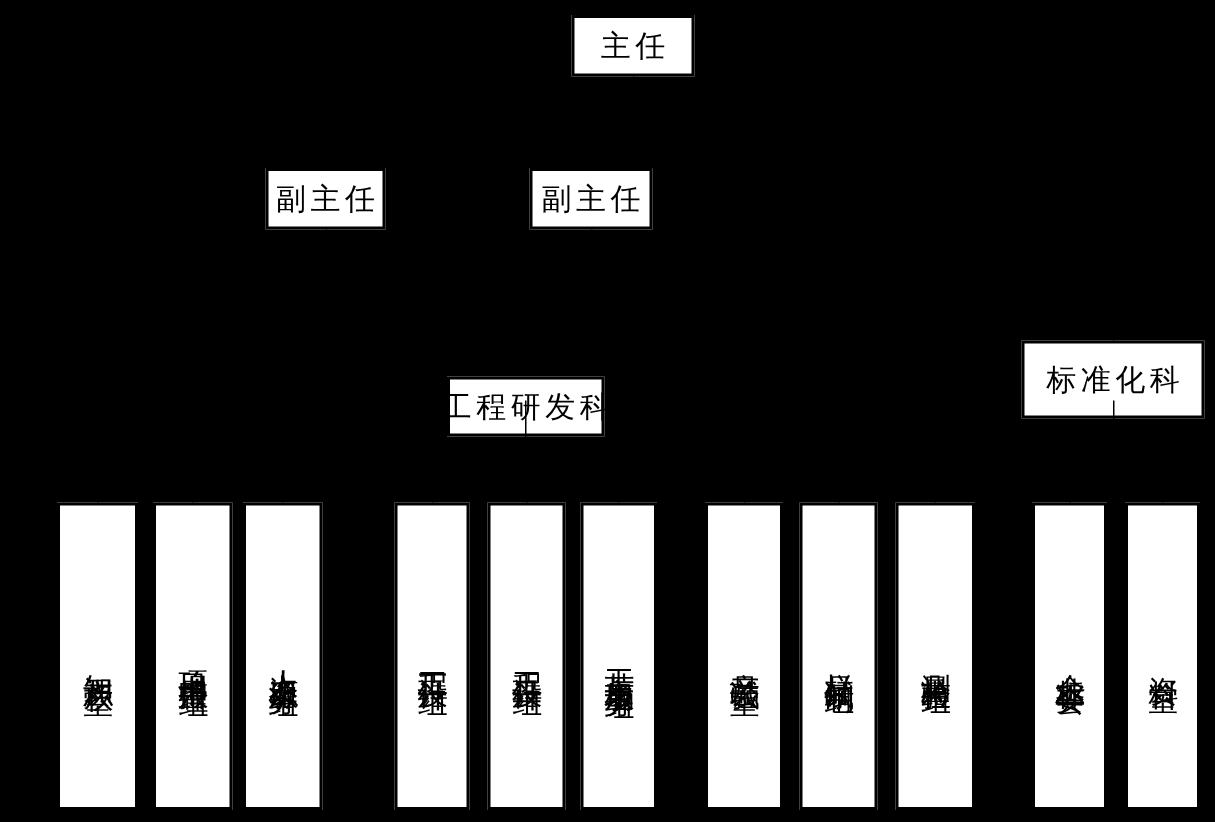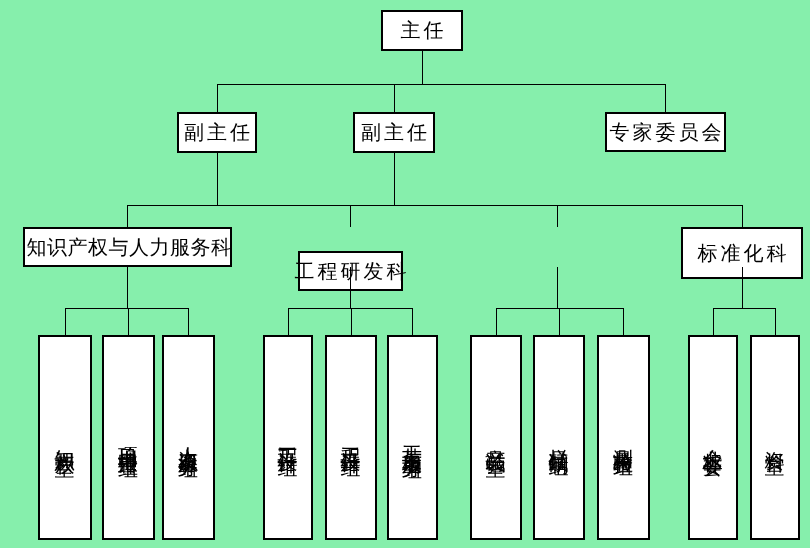--- a/index.html
+++ b/index.html
@@ -1,20 +1,20 @@
 <!DOCTYPE html>
 <html><head>
 <meta charset="utf-8">
 <style>
   html,body{margin:0;padding:0;background:#ffffff;}
   #canvas{
     position:relative;
     width:810px;
     height:548px;
-    background:#86efac;
+    background:#000000;
     font-family:"Liberation Serif","DejaVu Serif",serif;
     color:#000000;
     overflow:hidden;
   }
   .box{
     position:absolute;
     box-sizing:border-box;
     border:2px solid #000000;
     background:#ffffff;
     display:flex;
@@ -55,27 +55,21 @@
   <div class="box" style="left:381px;top:10px;width:82px;height:41px;">
     <span>主任</span>
   </div>
 
   <div class="box" style="left:177px;top:112px;width:80px;height:41px;">
     <span>副主任</span>
   </div>
   <div class="box" style="left:353px;top:112px;width:82px;height:41px;">
     <span>副主任</span>
   </div>
-  <div class="box" style="left:605px;top:112px;width:121px;height:40px;">
-    <span>专家委员会</span>
-  </div>
 
-  <div class="box tight" style="left:23px;top:227px;width:209px;height:40px;">
-    <span>知识产权与人力服务科</span>
-  </div>
   <div class="box" style="left:298px;top:227px;width:105px;height:40px;margin-top:24px;">
     <span>工程研发科</span>
   </div>
   <div class="box" style="left:681px;top:227px;width:122px;height:52px;">
     <span>标准化科</span>
   </div>
 
   <div class="vbox" style="left:38px;top:335px;width:54px;height:205px;">
     <span>知识产权室</span>
   </div>

